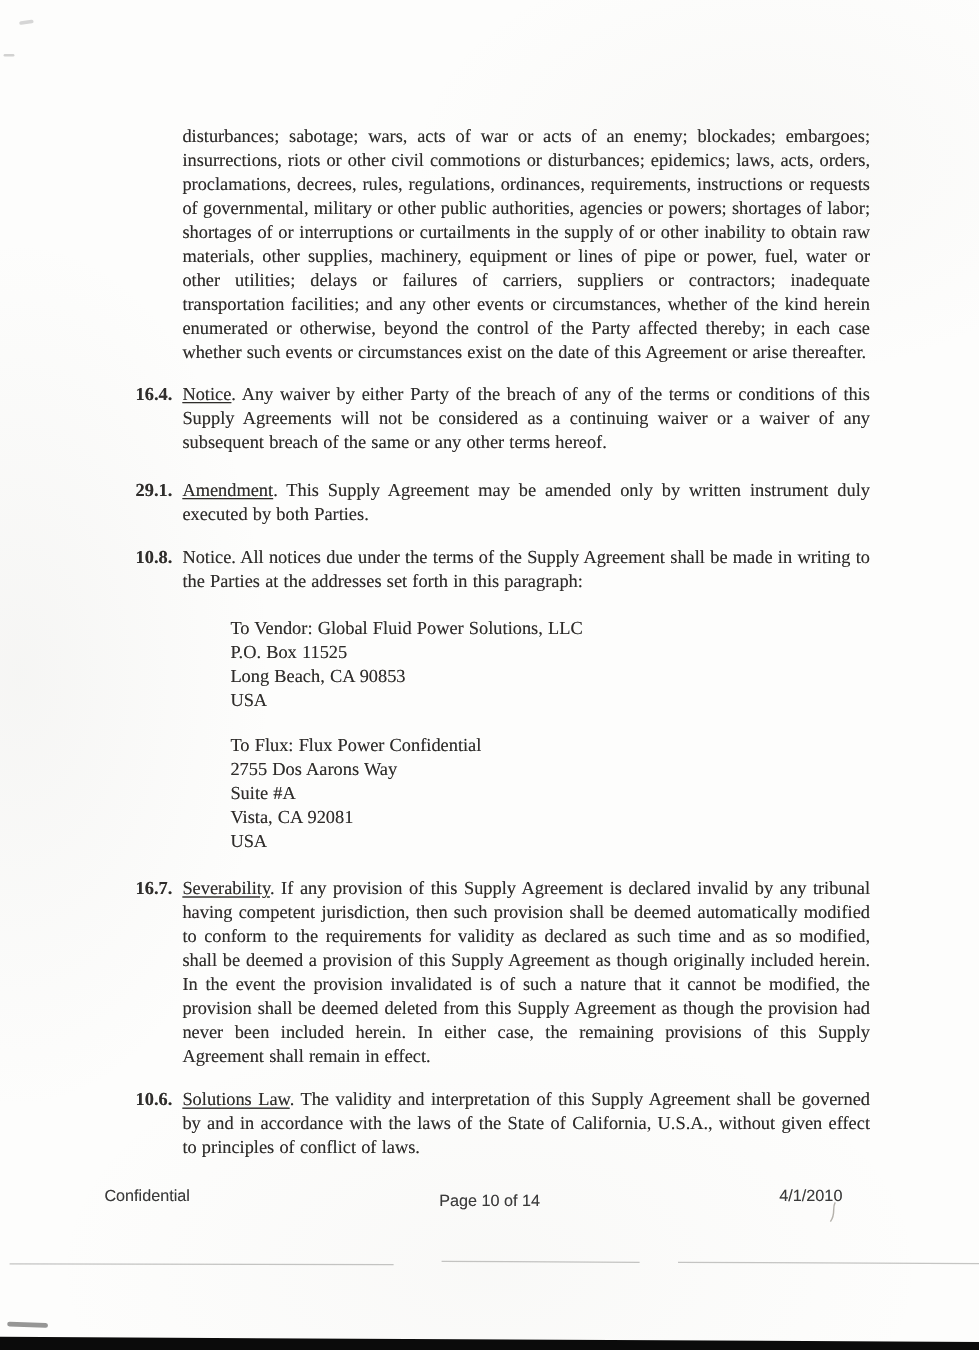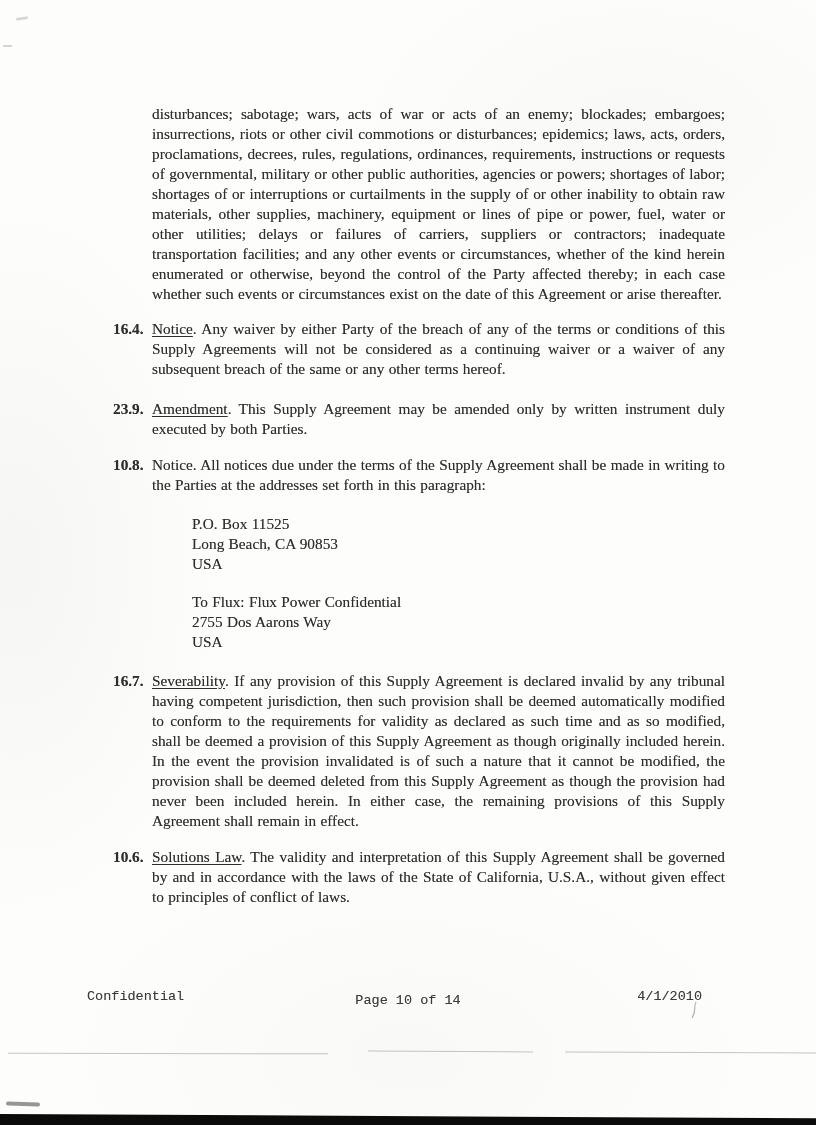--- a/index.html
+++ b/index.html
@@ -26,21 +26,21 @@
   .section .num{position:absolute;left:-39px;top:0;font-weight:bold;}
   .u{text-decoration:underline;text-underline-offset:2px;}
   .addr-block{margin-left:40px;text-align:left;}
   .mt-15{margin-top:15px}
   .mt-16{margin-top:16px}
   .mt-18{margin-top:18px}
   .mt-19{margin-top:19px}
   .mt-20{margin-top:20px}
   .footer{
     position:absolute;top:989px;left:0;width:816px;height:20px;
-    font-family:Liberation Mono, monospace;font-size:13.5px;color:#3a3a3a;
+    font-family:Liberation Sans, sans-serif;font-size:13.5px;color:#3a3a3a;
     text-shadow:0 0 0.4px rgba(58,58,58,0.4);
   }
   .f-left{position:absolute;left:87px;top:0;}
   .f-center{position:absolute;left:50%;transform:translateX(-50%);top:4px;}
   .f-right{position:absolute;right:114px;top:0;}
   
   .artifact-a{position:absolute;left:16px;top:17px;width:12px;height:3px;background:rgba(125,125,125,0.30);transform:rotate(-8deg);border-radius:2px;}
   .artifact-b{position:absolute;left:3px;top:45px;width:9px;height:2px;background:rgba(140,140,140,0.38);border-radius:1px;}
   .pen-mark{position:absolute;left:688px;top:1001px;}
   .edge-line{position:absolute;height:1.4px;background:rgba(128,128,126,0.45);}
@@ -64,38 +64,41 @@
   <div class="content">
 
     <p>disturbances; sabotage; wars, acts of war or acts of an enemy; blockades; embargoes; insurrections, riots or other civil commotions or disturbances; epidemics; laws, acts, orders, proclamations, decrees, rules, regulations, ordinances, requirements, instructions or requests of governmental, military or other public authorities, agencies or powers; shortages of labor; shortages of or interruptions or curtailments in the supply of or other inability to obtain raw materials, other supplies, machinery, equipment or lines of pipe or power, fuel, water or other utilities; delays or failures of carriers, suppliers or contractors; inadequate transportation facilities; and any other events or circumstances, whether of the kind herein enumerated or otherwise, beyond the control of the Party affected thereby; in each case whether such events or circumstances exist on the date of this Agreement or arise thereafter.</p>
 
     <div class="section mt-15">
       <span class="num">16.4.</span>
       <p><span class="u">Notice</span><span>. Any waiver by either Party of the breach of any of the terms or conditions of this Supply Agreements will not be considered as a continuing waiver or a waiver of any subsequent breach of the same or any other terms hereof.</span></p>
     </div>
 
     <div class="section mt-20">
-      <span class="num">23.9.</span>
+      <span class="num">29.1.</span>
       <p><span class="u">Amendment</span><span>. This Supply Agreement may be amended only by written instrument duly executed by both Parties.</span></p>
     </div>
 
     <div class="section mt-16">
       <span class="num">10.8.</span>
       <p><span>Notice</span><span>. All notices due under the terms of the Supply Agreement shall be made in writing to the Parties at the addresses set forth in this paragraph:</span></p>
     </div>
 
     <div class="addr-block mt-19">
+      <p>To Vendor: Global Fluid Power Solutions, LLC</p>
       <p>P.O. Box 11525</p>
       <p>Long Beach, CA 90853</p>
       <p>USA</p>
     </div>
 
     <div class="addr-block mt-18">
       <p>To Flux: Flux Power Confidential</p>
       <p>2755 Dos Aarons Way</p>
+      <p>Suite #A</p>
+      <p>Vista, CA 92081</p>
       <p>USA</p>
     </div>
 
     <div class="section mt-19">
       <span class="num">16.7.</span>
       <p><span class="u">Severability</span><span>. If any provision of this Supply Agreement is declared invalid by any tribunal having competent jurisdiction, then such provision shall be deemed automatically modified to conform to the requirements for validity as declared as such time and as so modified, shall be deemed a provision of this Supply Agreement as though originally included herein. In the event the provision invalidated is of such a nature that it cannot be modified, the provision shall be deemed deleted from this Supply Agreement as though the provision had never been included herein. In either case, the remaining provisions of this Supply Agreement shall remain in effect.</span></p>
     </div>
 
     <div class="section mt-16">
       <span class="num">10.6.</span>

